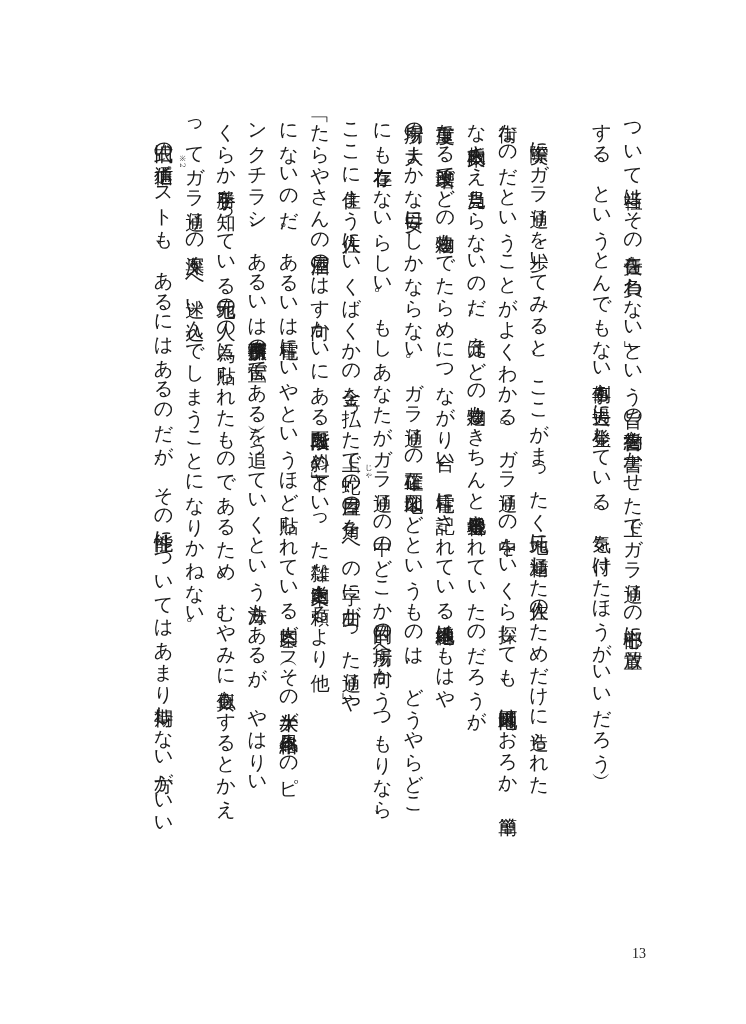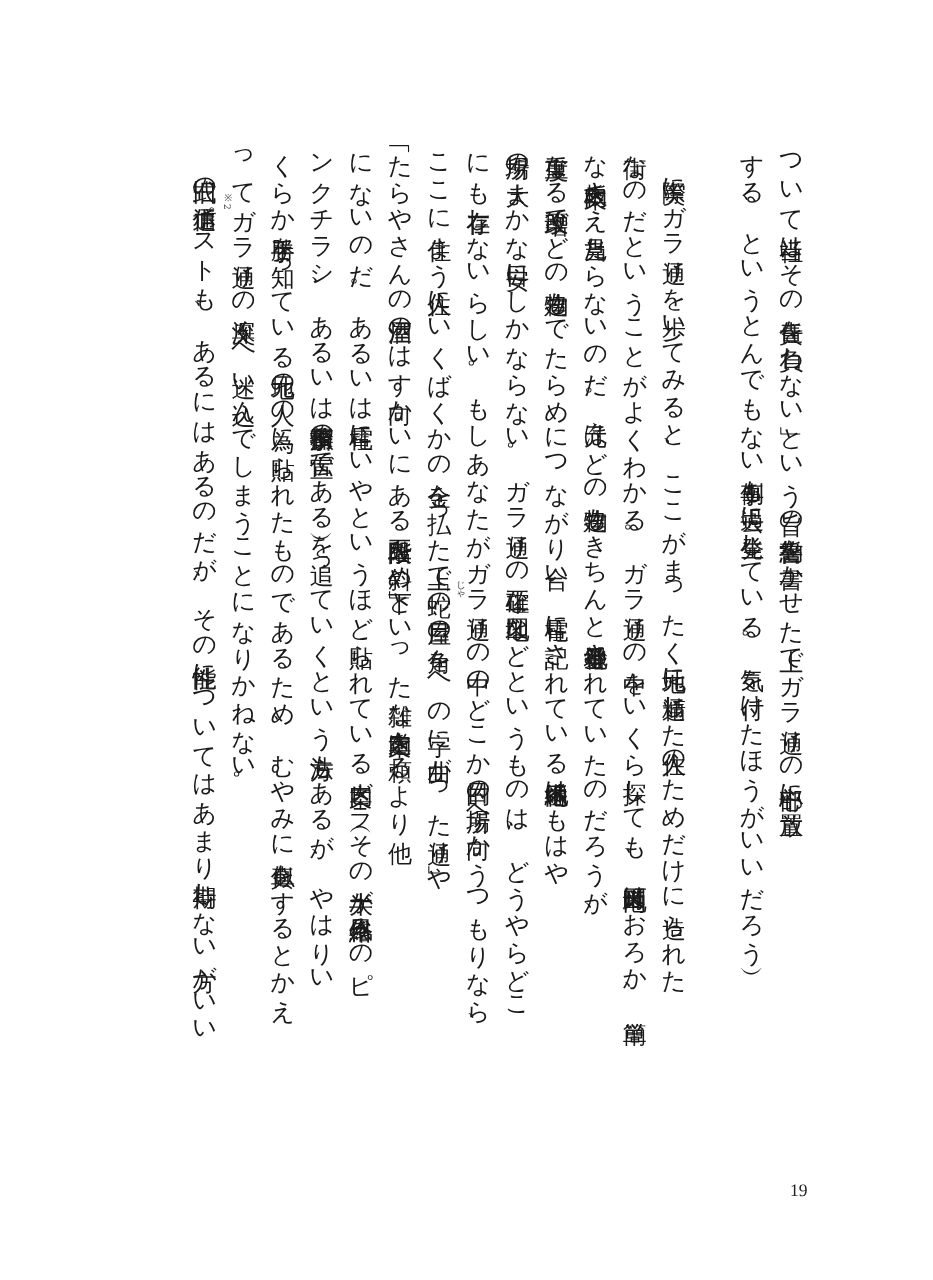--- a/index.html
+++ b/index.html
@@ -73,14 +73,14 @@
     <span class="line">場所の大まかな目安にしかならない。ガラ通りの正確な地図などというものは、どうやらどこ</span>
     <span class="line">にも存在しないらしい。もしあなたがガラ通りの中のどこか目的の場所へ向かうつもりなら、</span>
     <span class="line"><span>ここに住まう住人にいくばくかの金を払った上で「</span><span class="ruby-anchor"><span>蛇</span><span class="ruby">じゃ</span></span><span>の目屋の角をへの字に曲がった通り」や</span></span>
     <span class="line">「たらやさんの酒屋のはす向かいにある五段階段を斜め下」といった雑な道案内を頼るより他</span>
     <span class="line">にないのだ。あるいは電柱にいやというほど貼られている案内ビラ（その大半が風俗絡みのピ</span>
     <span class="line">ンクチラシ、あるいは探偵事務所の宣伝である）を追っていくという方法もあるが、やはりい</span>
     <span class="line">くらか勝手を知っている地元の人の為に貼られたものであるため、むやみに真似をするとかえ</span>
     <span class="line">ってガラ通りの奥深くへ迷い込んでしまうことになりかねない。</span>
     <span class="line"><span class="indent"></span><span>旧式の</span><span class="ruby-anchor"><span>通</span><span class="note">※2</span></span><span>信ポストも、あるにはあるのだが、その性能についてはあまり期待しない方がいい</span></span>
   </div>
-  <div class="page-number">19</div>
+  <div class="page-number">13</div>
 </div>
 
 </body></html>

